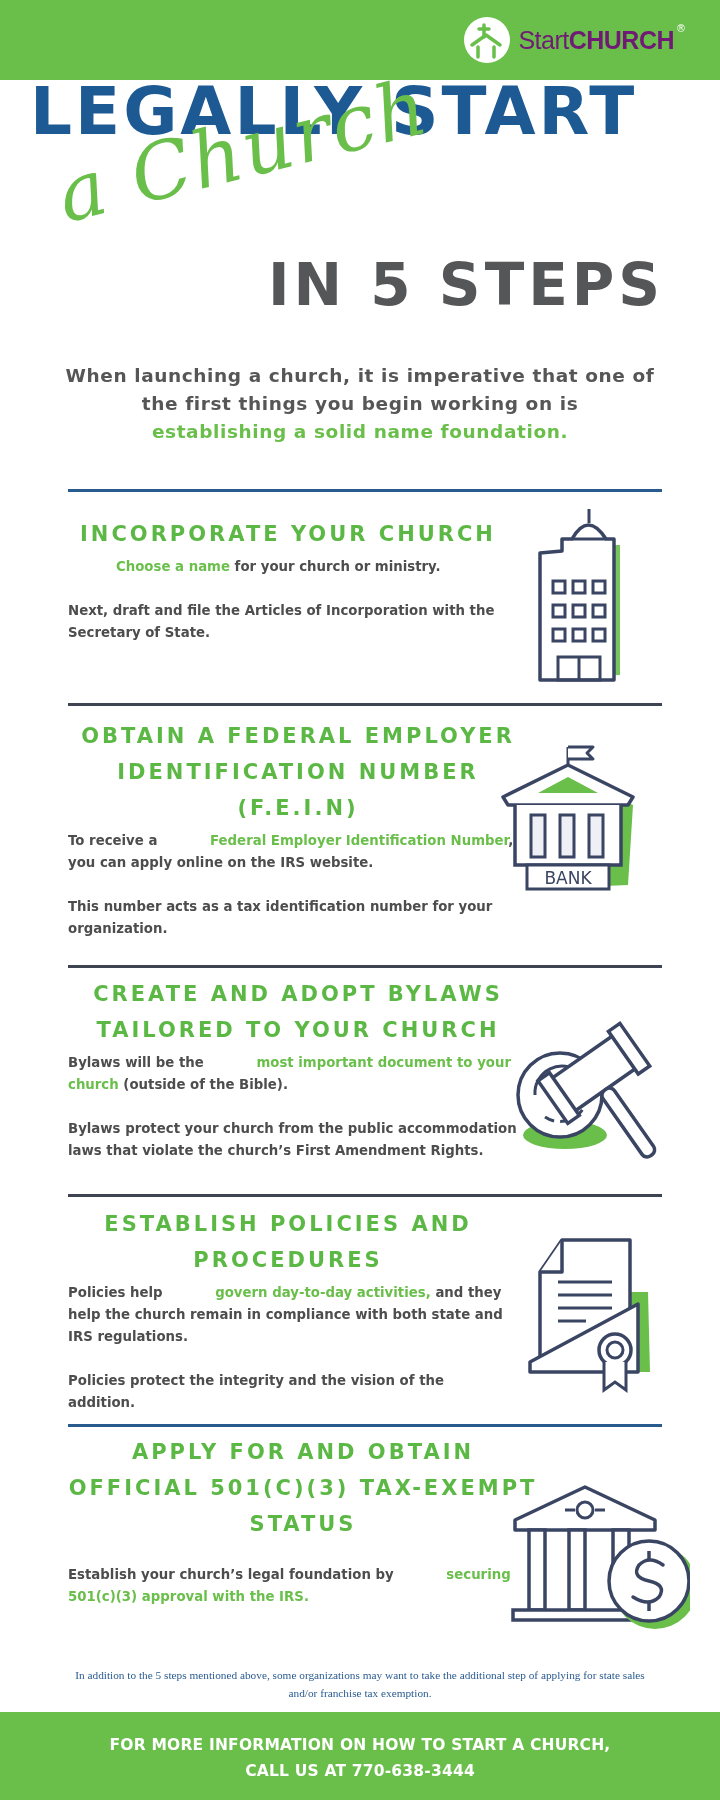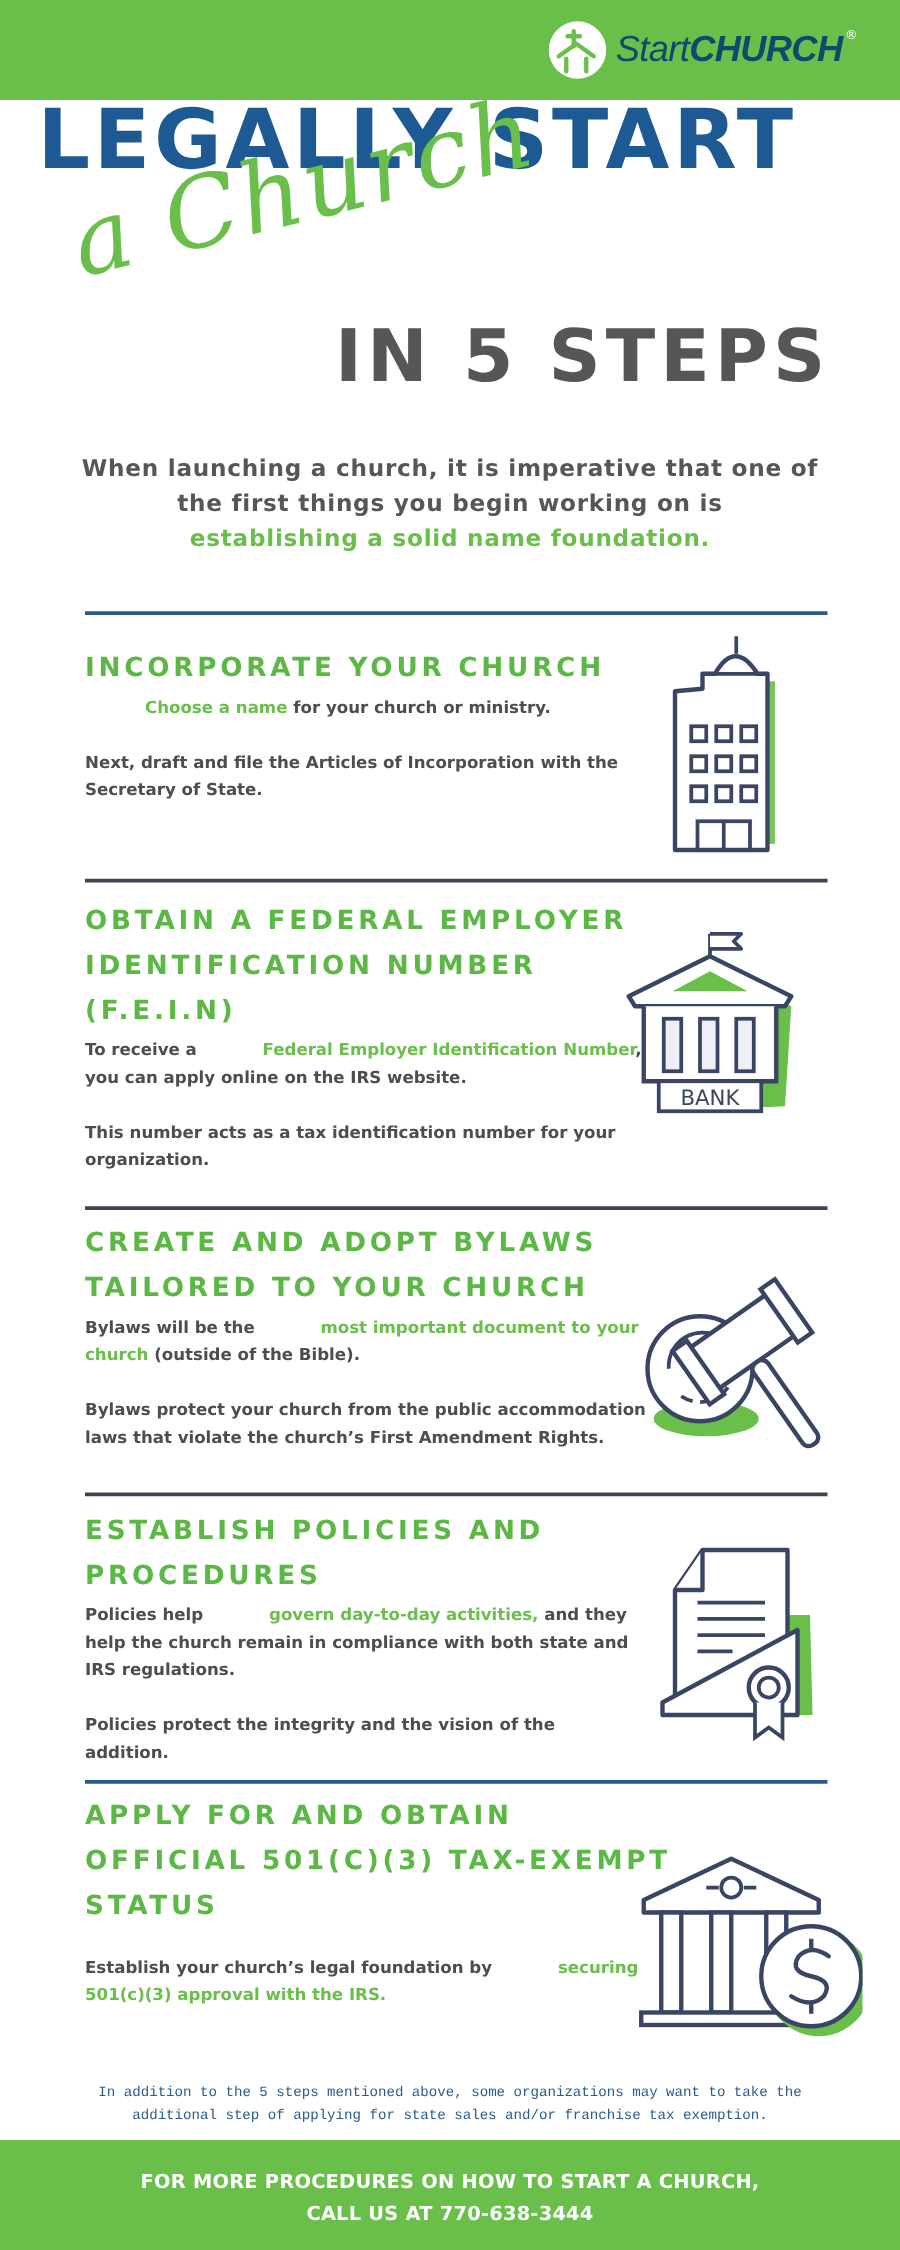--- a/index.html
+++ b/index.html
@@ -3,43 +3,43 @@
 <meta charset="utf-8">
 <style>
   * { box-sizing: border-box; margin: 0; padding: 0; }
   html, body { width: 720px; height: 1800px; background: #ffffff; overflow: hidden; }
   body { position: relative; font-family: "DejaVu Sans", sans-serif; color: #4a4a4a; }
 
   .topbar { position: absolute; left: 0; top: 0; width: 720px; height: 80px; background: #6abf4b; }
   .logo { position: absolute; right: 34px; top: 18px; height: 44px; display: flex; align-items: center; }
   .logo-mark { width: 46px; height: 46px; border-radius: 50%; background: #ffffff; position: relative; margin-right: 8px; }
   .logo-mark svg { position: absolute; left: 0; top: 0; }
-  .logo-text { color: #0c4a6e; font-family: "Liberation Sans", sans-serif; font-size: 29px; font-style: italic; letter-spacing: -0.5px; }
+  .logo-text { color: #701a75; font-family: "Liberation Sans", sans-serif; font-size: 25px; letter-spacing: -0.5px; }
   .logo-text .thin { font-weight: normal; }
   .logo-text .bold { font-weight: bold; }
   .logo-reg { color: #ffffff; font-size: 10px; position: relative; top: -12px; margin-left: 2px; }
 
   .title-1 { position: absolute; left: 30px; top: 72px; width: 660px; font-family: "DejaVu Sans", sans-serif; font-weight: bold; font-size: 66px; color: #1d5a93; letter-spacing: 3px; line-height: 80px; }
   .script { position: absolute; left: 70px; top: 150px; font-family: "DejaVu Serif", serif; font-style: italic; font-size: 78px; color: #6abf4b; transform: rotate(-14deg); transform-origin: left bottom; letter-spacing: 2px; }
   .title-2 { position: absolute; left: 268px; top: 250px; font-family: "DejaVu Sans", sans-serif; font-weight: bold; font-size: 58px; color: #555657; letter-spacing: 4px; line-height: 70px; }
 
   .intro { position: absolute; left: 60px; top: 362px; width: 600px; text-align: center; font-family: "DejaVu Sans", sans-serif; font-weight: bold; font-size: 18.5px; line-height: 28px; color: #565656; letter-spacing: 0.6px; }
   .intro .green { color: #6abf4b; }
 
   .divider { position: absolute; left: 68px; width: 594px; height: 3px; }
 
   .section { position: absolute; left: 68px; width: 440px; }
-  .sec-title { font-family: "DejaVu Sans", sans-serif; font-weight: bold; font-size: 21px; color: #5cb845; letter-spacing: 3px; line-height: 36px; }
+  .sec-title { font-family: "DejaVu Sans", sans-serif; font-weight: bold; font-size: 21px; color: #5cb845; letter-spacing: 3px; line-height: 36px; text-align: center; }
   .sec-body { font-family: "DejaVu Sans", sans-serif; font-weight: bold; font-size: 13.3px; line-height: 22px; color: #4d4d4d; margin-top: 4px; }
   .sec-body p { margin-bottom: 22px; }
   .sec-body .hl { color: #6abf4b; margin-left: 48px; }
 
   .icon { position: absolute; }
 
-  .footnote { position: absolute; left: 60px; top: 1666px; width: 600px; text-align: center; font-family: Liberation Mono, monospace; font-size: 11.3px; line-height: 18px; color: #2a5b8f; }
+  .footnote { position: absolute; left: 60px; top: 1666px; width: 600px; text-align: center; font-family: Liberation Serif, serif; font-size: 11.3px; line-height: 18px; color: #2a5b8f; }
 
   .bottombar { position: absolute; left: 0; top: 1712px; width: 720px; height: 88px; background: #6abf4b; text-align: center; }
   .bottom-text { color: #ffffff; font-family: "DejaVu Sans", sans-serif; font-weight: bold; font-size: 15.5px; line-height: 26px; padding-top: 20px; letter-spacing: 0.2px; }
 </style>
 </head>
 <body>
 
 <div class="topbar">
   <div class="logo">
     <div class="logo-mark">
@@ -192,16 +192,16 @@
     <circle cx="144" cy="106" r="40" fill="#ffffff" stroke="#3a4563" stroke-width="3.5"></circle>
     <path d="M158 90 Q144 80 134 90 Q126 102 144 106 Q162 110 154 122 Q144 132 128 122" fill="none" stroke="#3a4563" stroke-width="3.5" stroke-linecap="round"></path>
     <path d="M144 76 L144 84 M144 128 L144 136" stroke="#3a4563" stroke-width="3.5"></path>
   </svg>
 </div>
 
 <div class="footnote">In addition to the 5 steps mentioned above, some organizations may want to take the additional step of applying for state sales and/or franchise tax exemption.</div>
 
 <div class="bottombar">
   <div class="bottom-text">
-    <div>FOR MORE PROCEDURES ON HOW TO START A CHURCH,</div>
+    <div>FOR MORE INFORMATION ON HOW TO START A CHURCH,</div>
     <div>CALL US AT 770-638-3444</div>
   </div>
 </div>
 
 </body></html>

